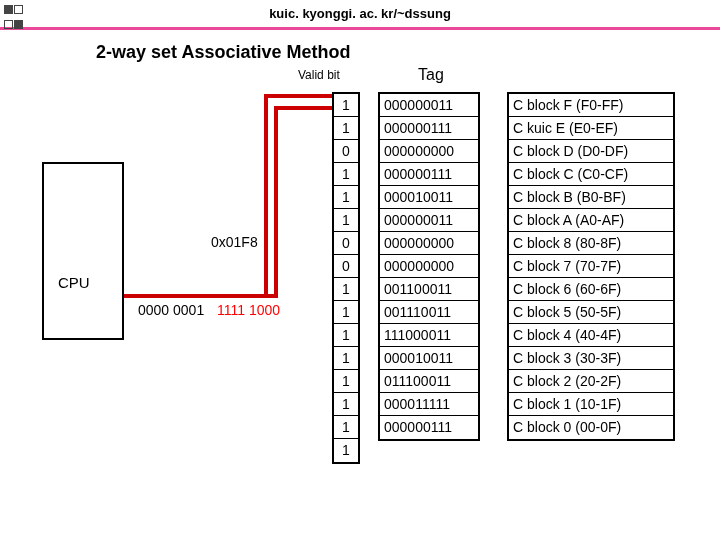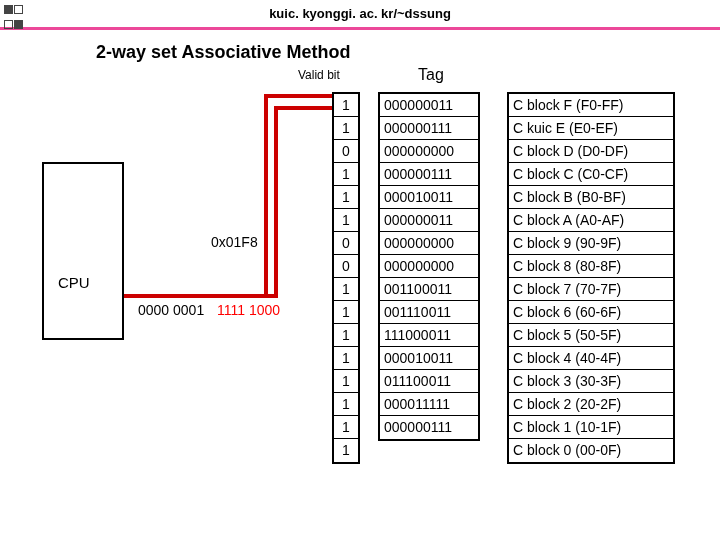--- a/index.html
+++ b/index.html
@@ -204,21 +204,20 @@
     <div class="cell">000011111</div>
     <div class="cell">000000111</div>
   </div>
 <div class="col block-col" id="block-col">
     <div class="cell">C block F (F0-FF)</div>
     <div class="cell">C kuic E (E0-EF)</div>
     <div class="cell">C block D (D0-DF)</div>
     <div class="cell">C block C (C0-CF)</div>
     <div class="cell">C block B (B0-BF)</div>
     <div class="cell">C block A (A0-AF)</div>
-    <div class="cell">C block 9 (90-9F)</div>
     <div class="cell">C block 8 (80-8F)</div>
     <div class="cell">C block 7 (70-7F)</div>
     <div class="cell">C block 6 (60-6F)</div>
     <div class="cell">C block 5 (50-5F)</div>
     <div class="cell">C block 4 (40-4F)</div>
     <div class="cell">C block 3 (30-3F)</div>
     <div class="cell">C block 2 (20-2F)</div>
     <div class="cell">C block 1 (10-1F)</div>
     <div class="cell">C block 0 (00-0F)</div>
   </div>

